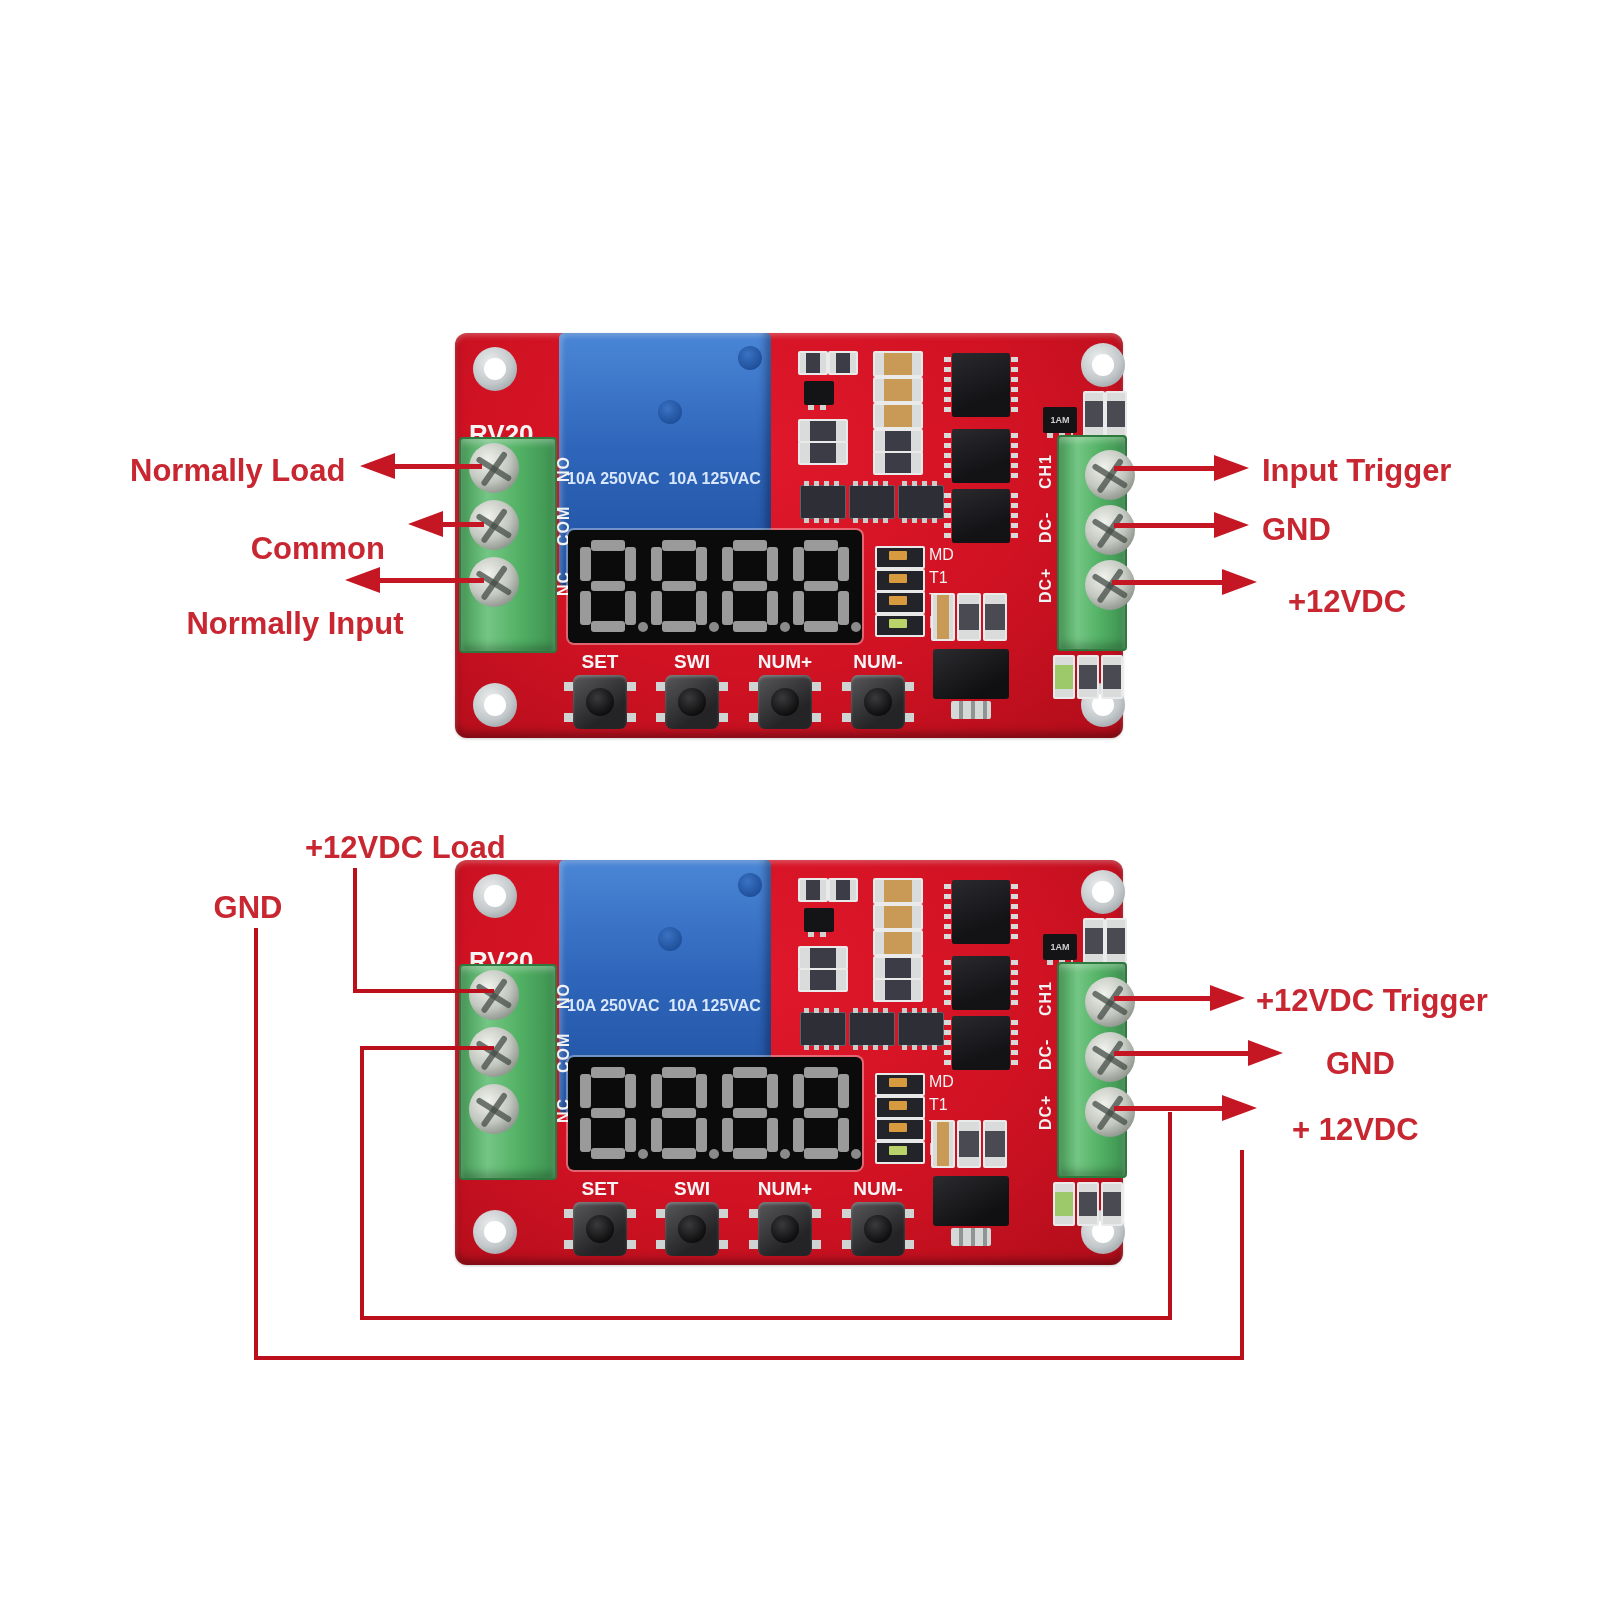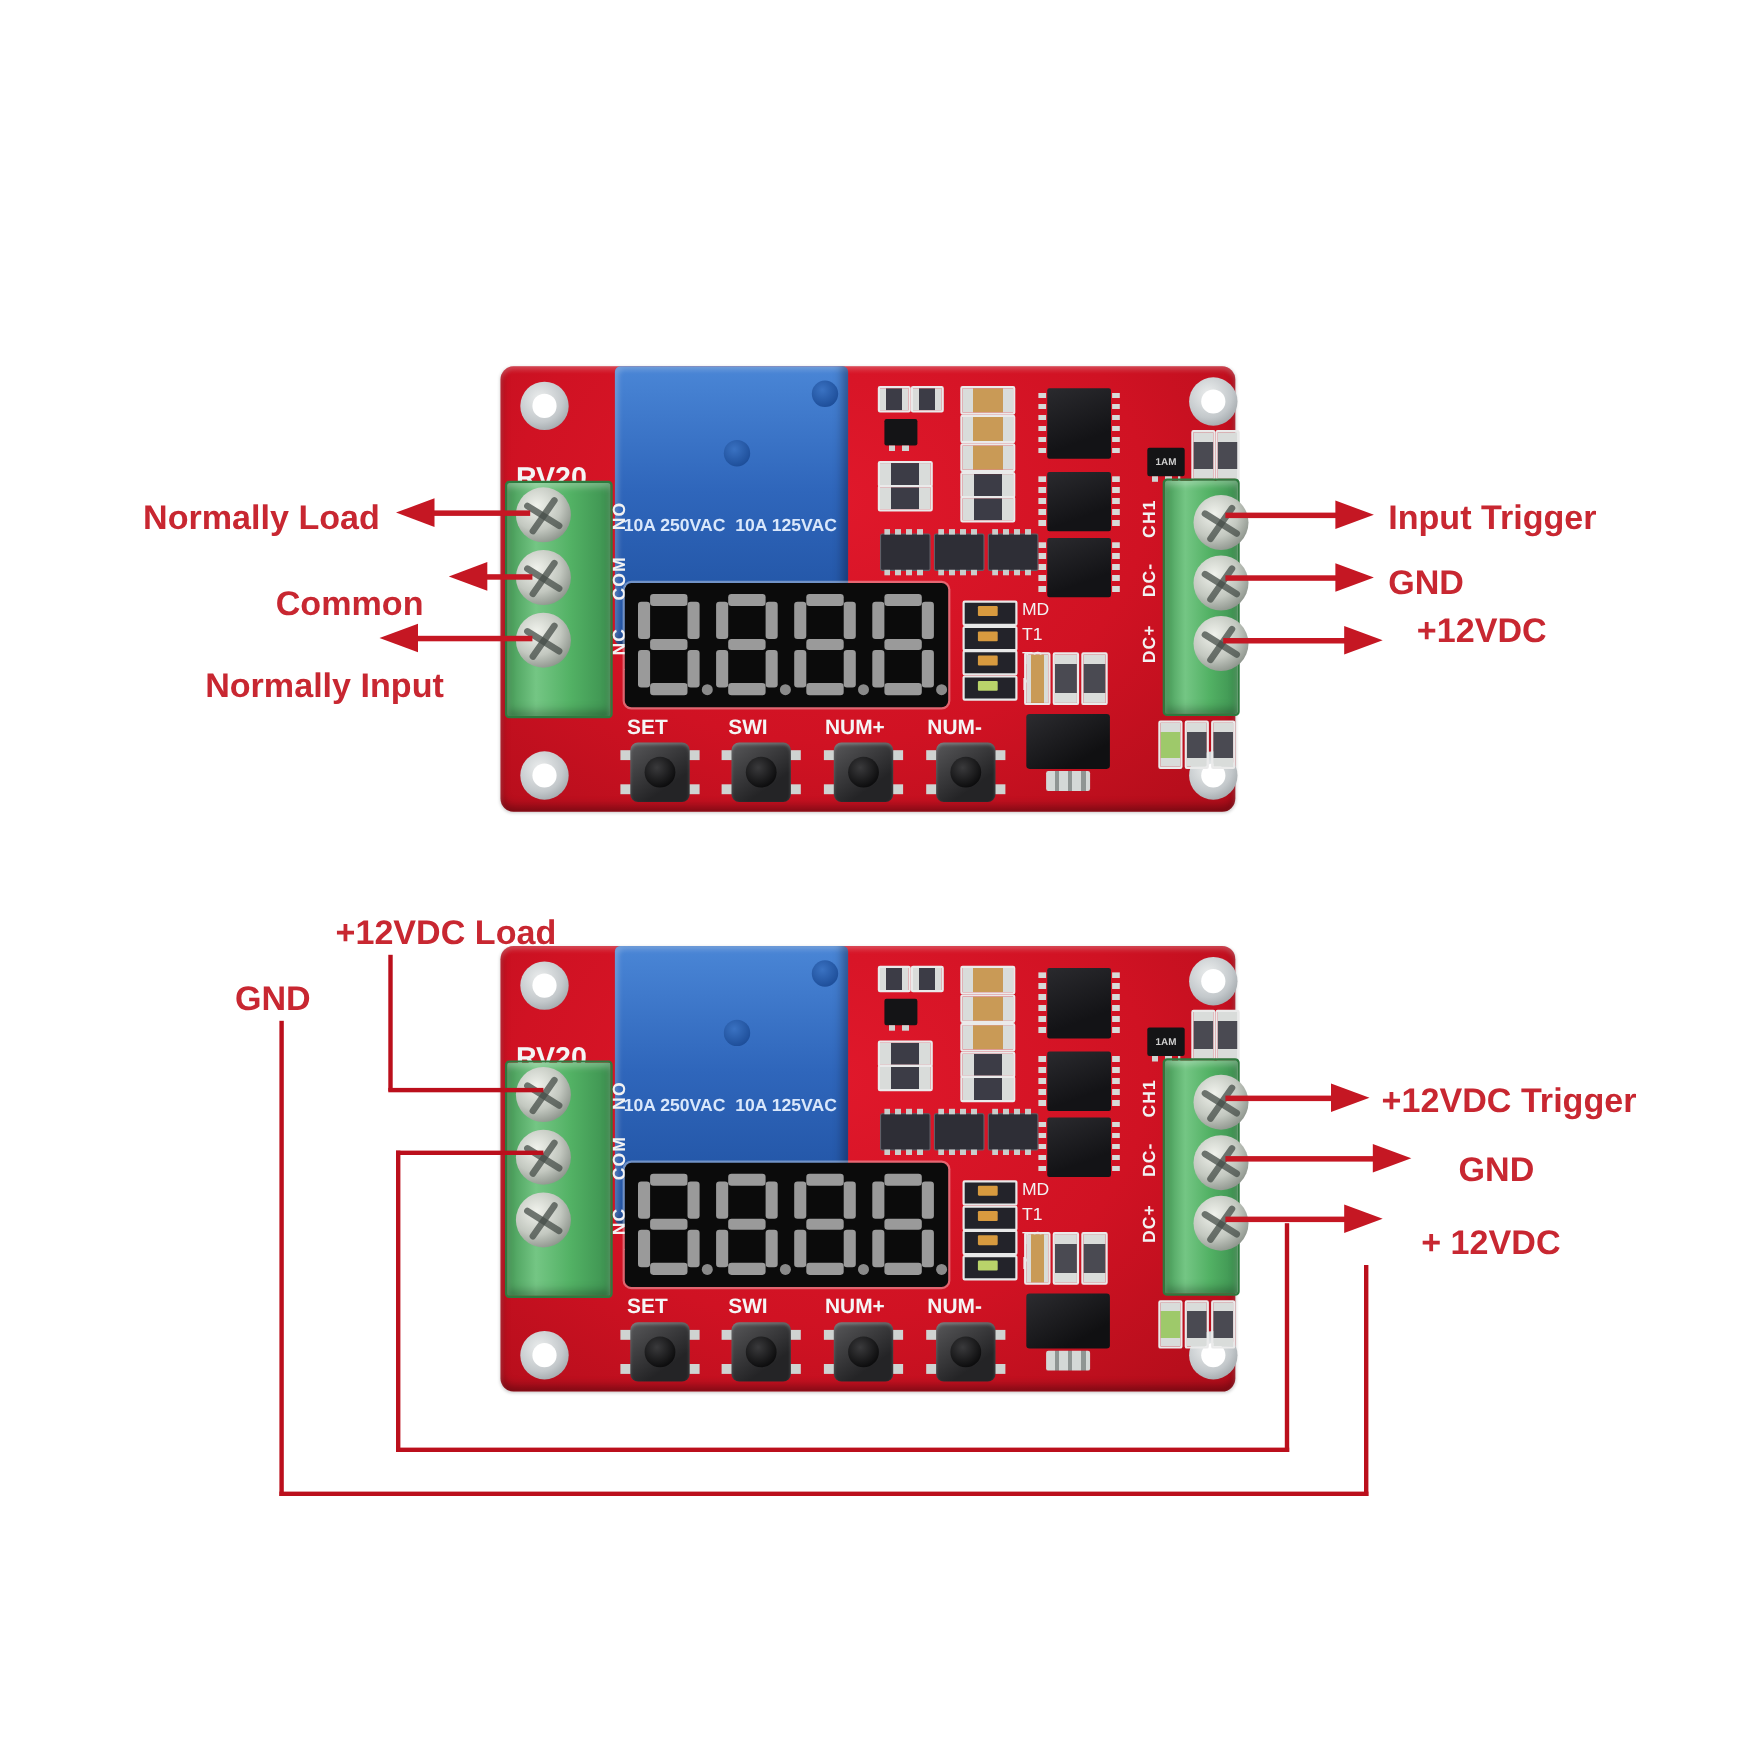--- a/index.html
+++ b/index.html
@@ -35,21 +35,21 @@
   .screw::after{transform:rotate(-55deg);}
   .display{position:absolute;left:113px;top:197px;width:294px;height:113px;background:#0b0b0b;border-radius:6px;
            box-shadow:0 0 0 2px rgba(255,255,255,.35);}
   .digit{position:absolute;}
   .seg{position:absolute;background:#9a9a9a;border-radius:3px;}
   .dp{position:absolute;width:10px;height:10px;border-radius:50%;background:#8a8a8a;}
   .ledpkg{position:absolute;width:46px;height:19px;border:2px solid #e8e8e8;background:#23232a;border-radius:2px;}
   .ledpkg::after{content:"";position:absolute;left:12px;top:3px;width:18px;height:9px;background:#d89a3f;border-radius:1px;}
   .led-green::after{background:#b9d36a;}
   .ledlabel{position:absolute;color:#f2f2f2;font-weight:normal;font-size:16px;}
-  .btn-label{position:absolute;color:#f5f5f5;font-weight:bold;font-size:19px;}
+  .btn-label{position:absolute;color:#f5f5f5;font-weight:bold;font-size:19px;text-align:center;}
   .btn{position:absolute;width:54px;height:54px;border-radius:7px;
        background:linear-gradient(145deg,#58585a,#242426 70%);box-shadow:inset 0 2px 3px rgba(255,255,255,.25);}
   .btn::before,.btn::after{content:"";position:absolute;left:-9px;width:calc(100% + 18px);height:9px;
        background:linear-gradient(90deg,#cfd3d1 0 14px, transparent 14px calc(100% - 14px), #cfd3d1 calc(100% - 14px));z-index:-1;}
   .btn::before{top:7px;} .btn::after{bottom:7px;}
   .btn-cap{position:absolute;left:13px;top:13px;width:28px;height:28px;border-radius:50%;
        background:radial-gradient(circle at 40% 35%, #3a3a3c, #0c0c0d 75%);}
   .ic{position:absolute;background:linear-gradient(160deg,#2a2a2e,#131316 70%);border-radius:2px;}
   .ic::before,.ic::after{content:"";position:absolute;top:4px;bottom:4px;width:7px;
        background:repeating-linear-gradient(180deg,#d7dad8 0 5px, rgba(0,0,0,0) 5px 10px);}
@@ -387,21 +387,21 @@
   <div class="aline" style="left:1114px;top:466px;width:102px;"></div>
   <div class="ah ah-r" style="left:1214px;top:455px;"></div>
   <div class="anno" style="left:1262px;top:453px;">Input Trigger</div>
 
   <div class="aline" style="left:1114px;top:523px;width:102px;"></div>
   <div class="ah ah-r" style="left:1214px;top:512px;"></div>
   <div class="anno" style="left:1262px;top:512px;">GND</div>
 
   <div class="aline" style="left:1112px;top:580px;width:112px;"></div>
   <div class="ah ah-r" style="left:1222px;top:569px;"></div>
-  <div class="anno" style="left:1288px;top:556px;">+12VDC</div>
+  <div class="anno" style="left:1288px;top:584px;">+12VDC</div>
 
   <div class="anno" style="left:305px;top:830px;width:200px;text-align:center;">+12VDC Load</div>
   <div class="anno" style="left:213px;top:890px;width:70px;text-align:center;">GND</div>
 
   <div class="wire" style="left:353px;top:868px;width:4px;height:124px;"></div>
   <div class="wire" style="left:353px;top:989px;width:141px;height:4px;"></div>
 
   <div class="wire" style="left:360px;top:1046px;width:134px;height:4px;"></div>
   <div class="wire" style="left:360px;top:1046px;width:4px;height:274px;"></div>
   <div class="wire" style="left:360px;top:1316px;width:812px;height:4px;"></div>

